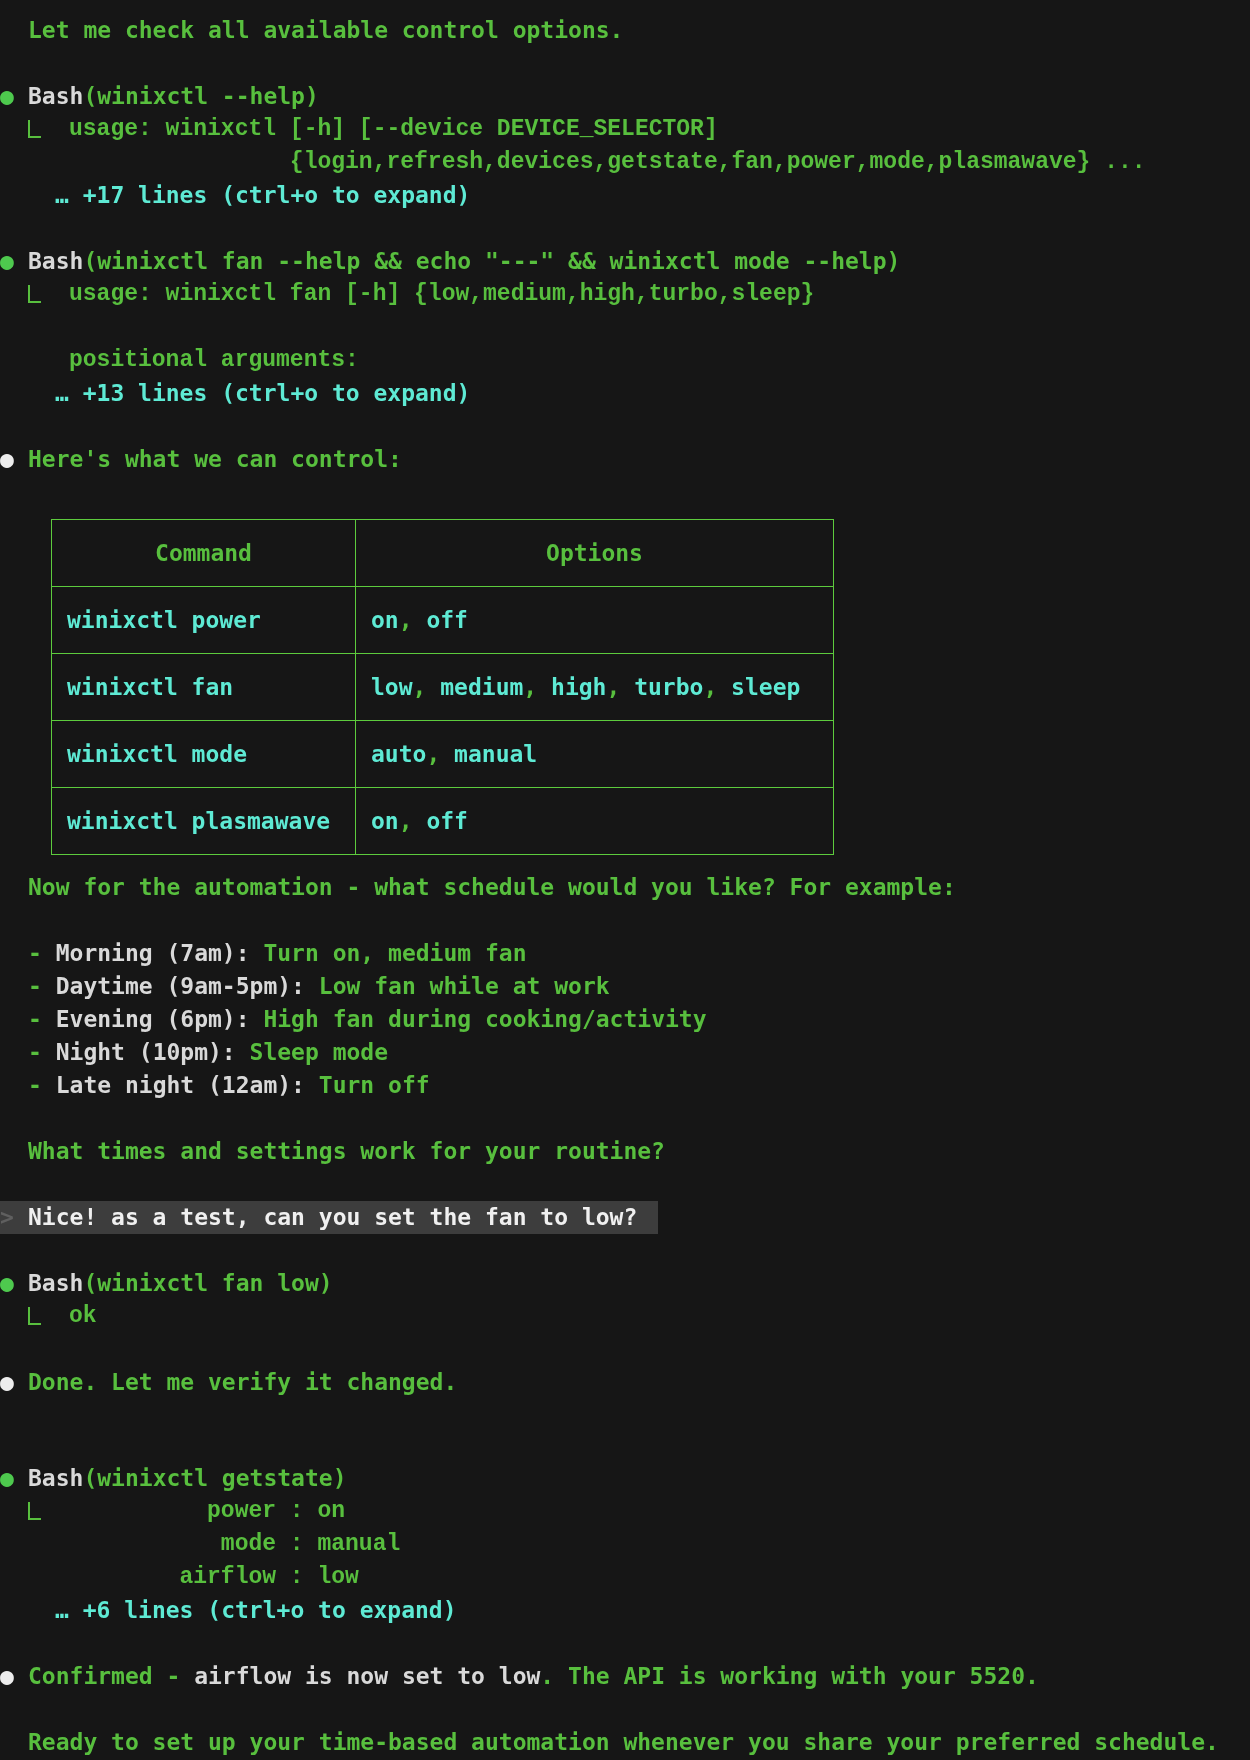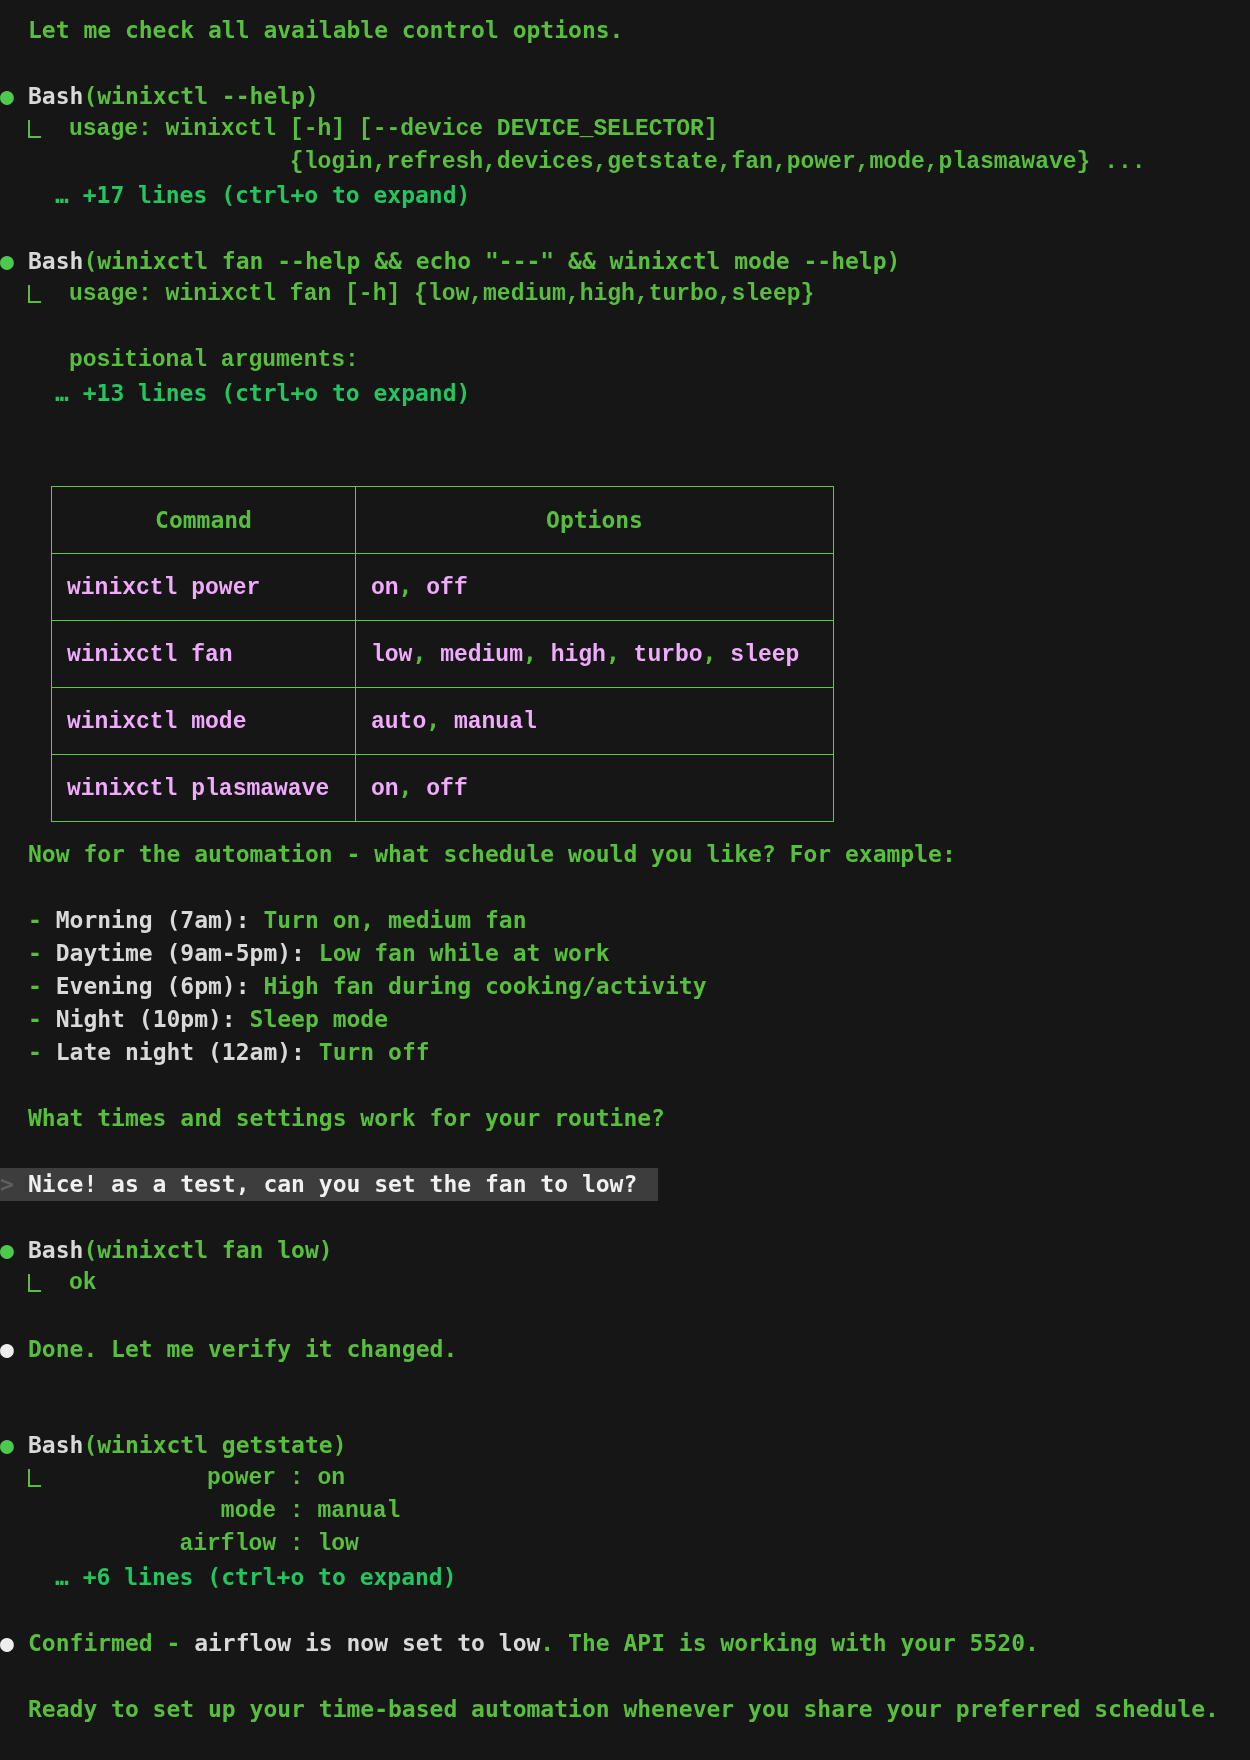--- a/index.html
+++ b/index.html
@@ -12,22 +12,22 @@
     font-size:23px;
     font-weight:bold;
     color:#58bf3e;
   }
   .line{height:33px;line-height:33px;white-space:pre;}
   .indent2{padding-left:28px;}
   .bullet{display:inline-block;width:28px;color:#4ec94e;}
   .bullet.white{color:#ededed;}
   .gray{color:#d9d9d9;}
   .green{color:#58bf3e;}
-  .dim{color:#22c55e;}
-  .lav{color:#f0abfc;font-family:Liberation Mono, monospace;}
+  .dim{color:#5eead4;}
+  .lav{color:#5eead4;}
   .out{padding-left:69px;}
   .out .line{position:relative;font-family:Liberation Mono, monospace;}
   .connector{
     position:absolute;left:-41px;top:7px;
     width:11px;height:16px;
     border-left:2px solid #58bf3e;
     border-bottom:2px solid #58bf3e;
   }
   .trunc{padding-left:55px;}
   table.ctl{border-collapse:collapse;margin:43px 0 16px 51px;table-layout:fixed;}
@@ -59,20 +59,21 @@
 
   <div class="line"><span class="bullet">●</span><span class="gray">Bash</span><span class="green">(winixctl fan --help &amp;&amp; echo "---" &amp;&amp; winixctl mode --help)</span></div>
   <div class="out">
       <div class="line green">usage: winixctl fan [-h] {low,medium,high,turbo,sleep}<span class="connector"></span></div>
       <div class="line green"></div>
       <div class="line green">positional arguments:</div>
     </div>
   <div class="line dim trunc">… +13 lines (ctrl+o to expand)</div>
   <div class="line"></div>
 
+  <div class="line"><span class="bullet white">●</span><span class="green">Here's what we can control:</span></div>
 
   <table class="ctl">
     <thead>
       <tr>
         <th class="col-cmd">Command</th>
         <th class="col-opt">Options</th>
       </tr>
     </thead>
     <tbody id="ctl-body">
         <tr>

